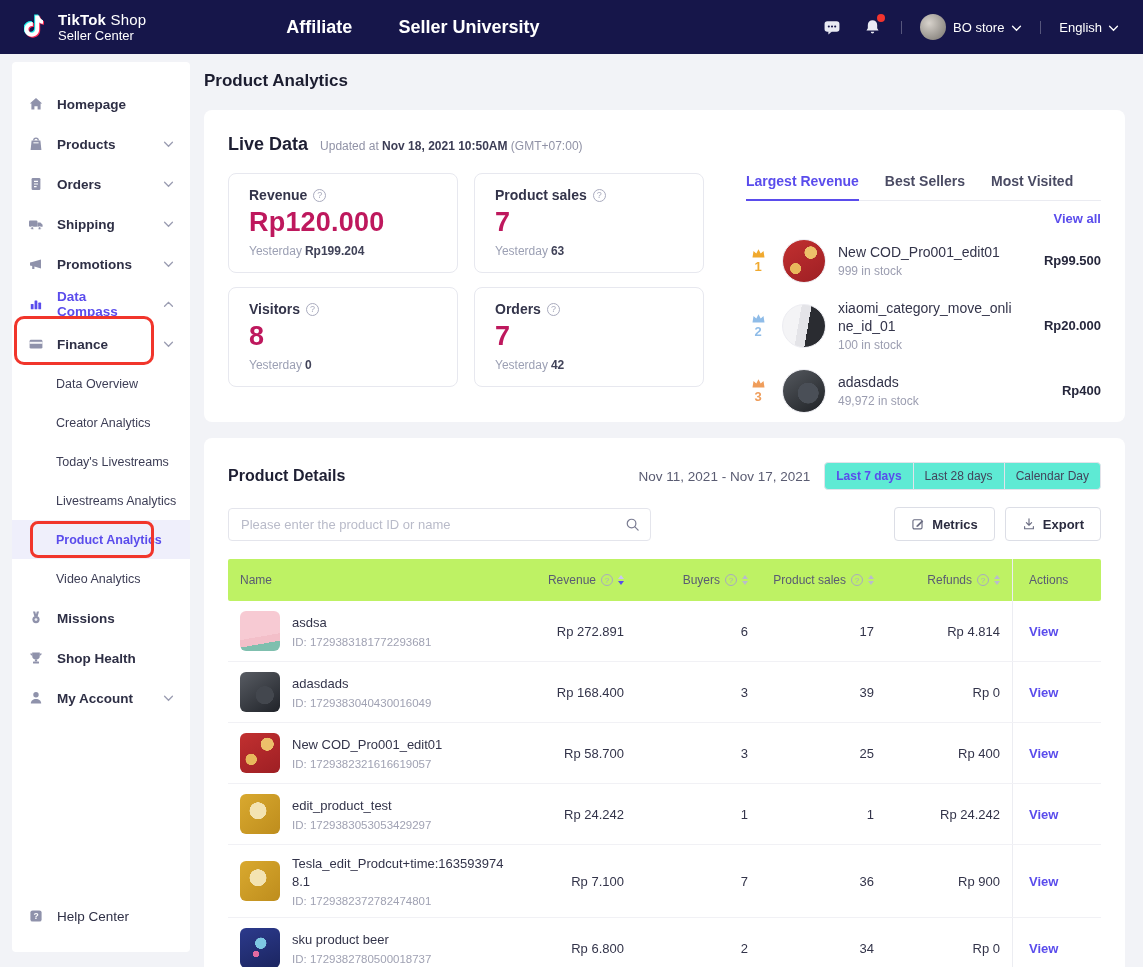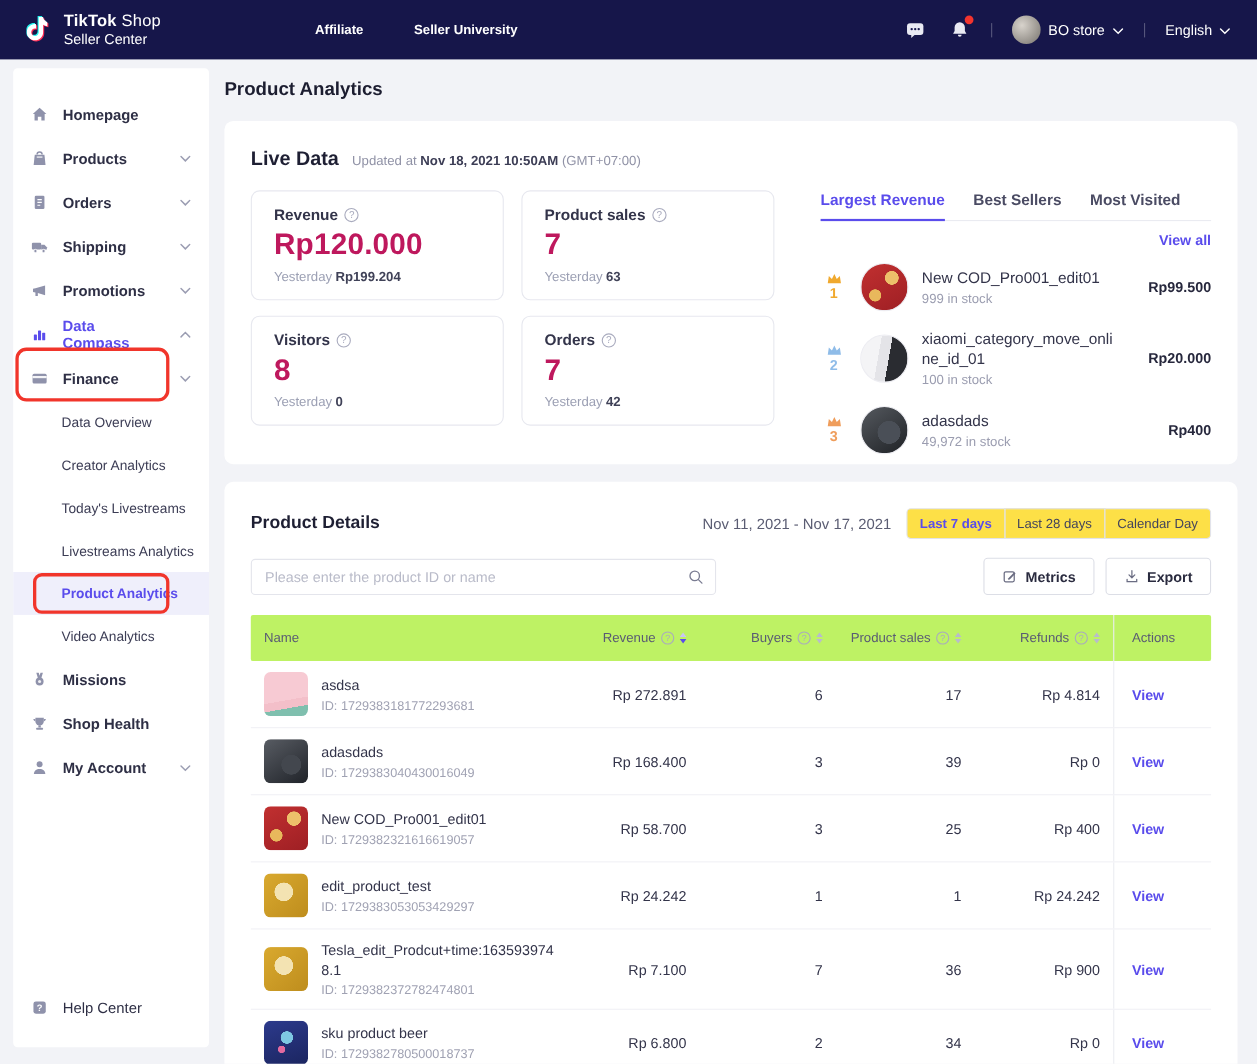--- a/index.html
+++ b/index.html
@@ -10,21 +10,21 @@
   
   .topnav { position:absolute; left:0; top:0; width:1143px; height:54px; background:#16164A;
     display:flex; align-items:center; padding:0 24px; color:#fff; z-index:30; }
   .logo { display:flex; align-items:center; gap:8px; }
   .logo-note { position:relative; width:26px; height:30px; }
   .logo-note svg { position:absolute; left:0; top:0; }
   .logo-text .l1 { font-size:15px; line-height:17px; letter-spacing:.2px; }
   .logo-text .l1 b { font-weight:700; }
   .logo-text .l2 { font-size:13px; line-height:15px; font-weight:400; }
   .toplinks { display:flex; gap:46px; margin-left:140px; }
-  .toplinks a { color:#fff; font-size:12px; font-weight:700; }
+  .toplinks a { color:#fff; font-size:18px; font-weight:700; }
   .topright { margin-left:auto; display:flex; align-items:center; gap:18px; }
   .nav-iconbtn { position:relative; width:22px; height:20px; display:flex; align-items:center; justify-content:center; cursor:pointer; }
   .nav-badge { position:absolute; right:-2px; top:-3px; width:8px; height:8px; border-radius:50%; background:#F3342E; }
   .nav-divider { width:1px; height:13px; background:rgba(255,255,255,.28); }
   .store-pill { display:flex; align-items:center; gap:7px; cursor:pointer; }
   .avatar { width:26px; height:26px; border-radius:50%;
     background:radial-gradient(circle at 35% 35%, #D8D3CC, #8E8A84 75%, #6E6A64); }
   .store-pill span, .lang-pill span { font-size:13px; color:#fff; }
   .lang-pill { display:flex; align-items:center; gap:6px; cursor:pointer; }
 
@@ -93,21 +93,21 @@
   .rank-stock { font-size:12px; color:#9B9DB0; margin-top:3px; }
   .rank-price { font-size:13px; font-weight:700; color:#26273C; white-space:nowrap; }
 
   
   .card2 { margin-top:16px; padding:24px 24px 0; min-height:540px; }
   .pd-head { display:flex; align-items:center; }
   .pd-title { font-size:16px; font-weight:700; color:#1E1F33; }
   .pd-right { margin-left:auto; display:flex; align-items:center; gap:14px; }
   .pd-daterange { font-size:13.5px; color:#5A5C72; }
   .seg-group { display:flex; }
-  .seg { font-size:12px; color:#43445C; padding:6px 11px; border:1px solid #E2E3EA; background:#fde047;
+  .seg { font-size:12px; color:#43445C; padding:6px 11px; border:1px solid #E2E3EA; background:#5eead4;
     cursor:pointer; margin-left:-1px; white-space:nowrap; }
   .seg:first-child { border-radius:4px 0 0 4px; margin-left:0; }
   .seg:last-child { border-radius:0 4px 4px 0; }
   .seg.active { color:#5A4CEC; font-weight:700; position:relative; z-index:1; }
 
   .pd-tools { display:flex; align-items:center; margin-top:17px; }
   .search-box { width:423px; height:33px; border:1px solid #E4E5EC; border-radius:4px; display:flex;
     align-items:center; padding:0 10px 0 12px; background:#fff; }
   .search-box input { flex:1; border:none; outline:none; font-size:13px; color:#33344A;
     font-family:"Liberation Sans","DejaVu Sans",sans-serif; }

